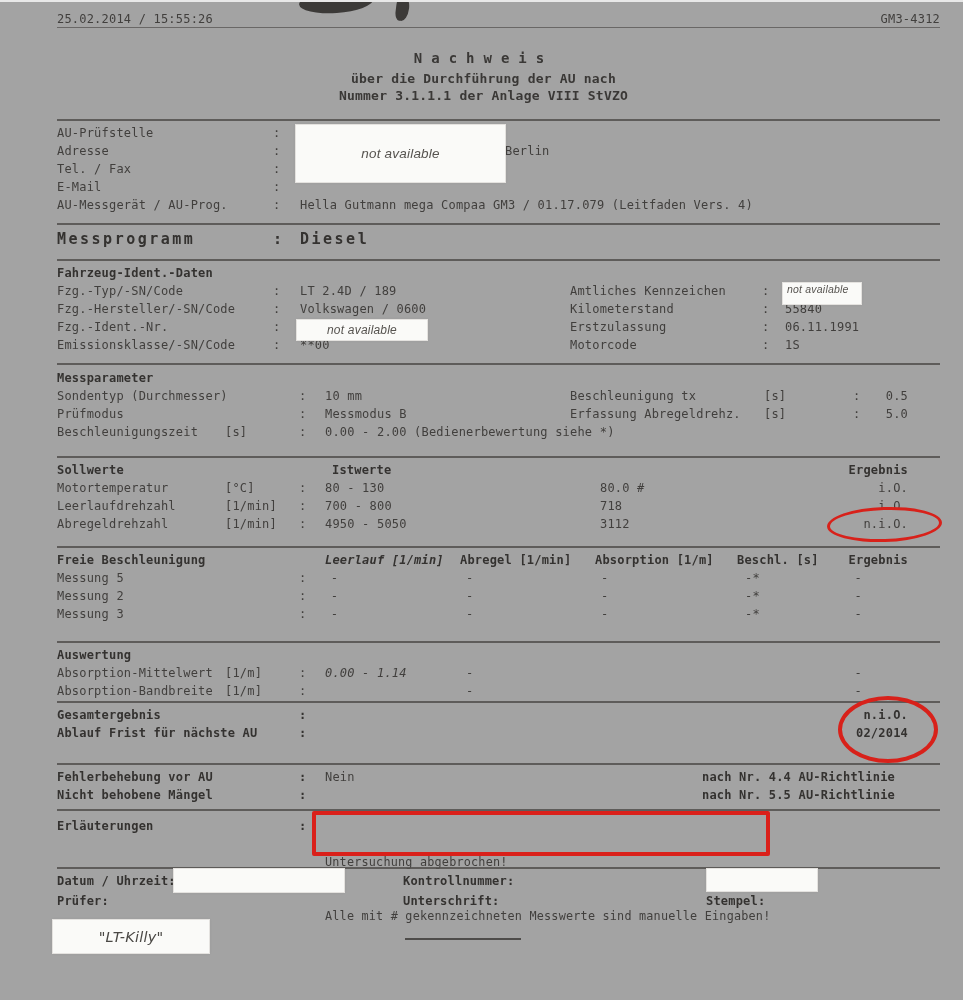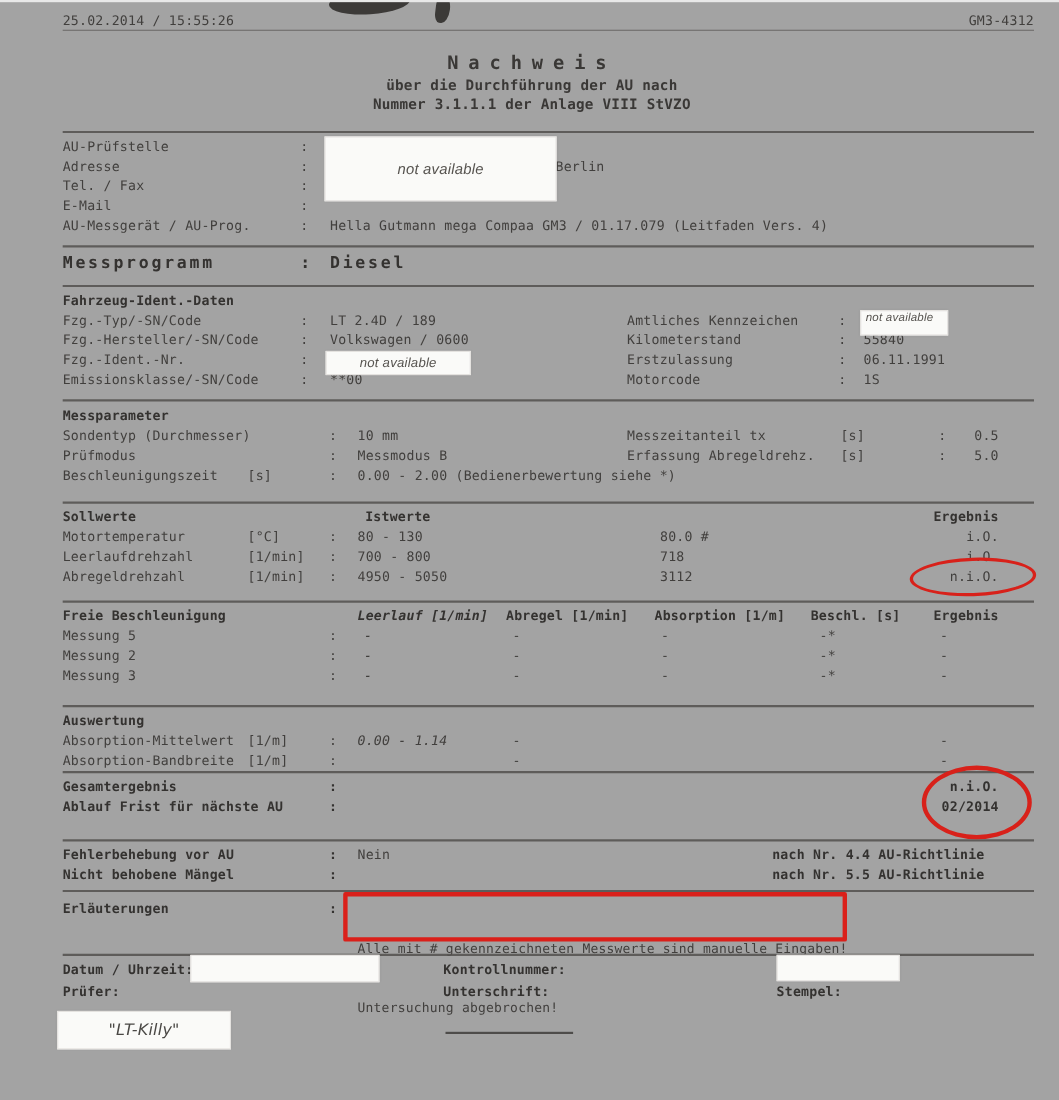--- a/index.html
+++ b/index.html
@@ -26,21 +26,21 @@
   .lab3 { width: 242px; flex: none; }   
   .lab2 { width: 168px; flex: none; }   
   .unit { width: 74px;  flex: none; }
   .col  { width: 27px;  flex: none; }
   .col2 { width: 26px;  flex: none; }
   .val  { flex: 1; }
   .city { padding-left: 205px; }
 
   
   .titleblock { position: absolute; left: 57px; right: 53px; top: 44px; text-align: center; }
-  .title-main { font-size: 17px; font-weight: bold; letter-spacing: 9px; color: #3a3836; line-height: 24px; }
+  .title-main { font-size: 14px; font-weight: bold; letter-spacing: 9px; color: #3a3836; line-height: 24px; }
   .title-sub  { font-size: 13px; font-weight: bold; line-height: 17px; color: #3a3836; }
 
   
   .mp { font-size: 15px; letter-spacing: 2.5px; }
 
   
   .half-l { width: 513px; flex: none; display: flex; white-space: pre; }
   .half-r { flex: 1; display: flex; white-space: pre; }
   .rlab { width: 192px; flex: none; }
   .rcol { width: 23px; flex: none; }
@@ -169,21 +169,21 @@
       <span class="half-r"><span class="rlab">Motorcode</span><span class="rcol">:</span><span class="val">1S</span></span>
     </div>
   </div>
 
   <div class="hline" style="top:361px"></div>
 
   <div class="sec" style="top:367px">
     <div class="row"><span class="b">Messparameter</span></div>
     <div class="row">
       <span class="lab3">Sondentyp (Durchmesser)</span><span class="col2">:</span><span class="mp-lval">10 mm</span>
-      <span class="rlab3">Messzeitanteil tx</span><span class="runit">[s]</span><span class="rcol2">:</span><span class="rval">0.5</span>
+      <span class="rlab3">Beschleunigung tx</span><span class="runit">[s]</span><span class="rcol2">:</span><span class="rval">0.5</span>
     </div>
     <div class="row">
       <span class="lab3">Prüfmodus</span><span class="col2">:</span><span class="mp-lval">Messmodus B</span>
       <span class="rlab3">Erfassung Abregeldrehz.</span><span class="runit">[s]</span><span class="rcol2">:</span><span class="rval">5.0</span>
     </div>
     <div class="row">
       <span class="lab2">Beschleunigungszeit</span><span class="unit">[s]</span><span class="col2">:</span><span class="val">0.00 - 2.00 (Bedienerbewertung siehe *)</span>
     </div>
   </div>
 
@@ -275,22 +275,22 @@
       <span class="fnote b">nach Nr. 5.5 AU-Richtlinie</span>
     </div>
   </div>
 
   <div class="hline" style="top:807px"></div>
 
   <div class="sec" style="top:815px">
     <div class="row">
       <span class="lab3 b">Erläuterungen</span><span class="col2 b">:</span>
       <span class="erl-lines">
+        <div>Untersuchung abgebrochen!</div>
         <div>Alle mit # gekennzeichneten Messwerte sind manuelle Eingaben!</div>
-        <div>Untersuchung abgebrochen!</div>
       </span>
     </div>
   </div>
 
   <div class="hline" style="top:865px"></div>
 
   <div class="sec footer" style="top:869px">
     <div class="row">
       <span class="f1 b">Datum / Uhrzeit:</span>
       <span class="f2 b">Kontrollnummer:</span>

